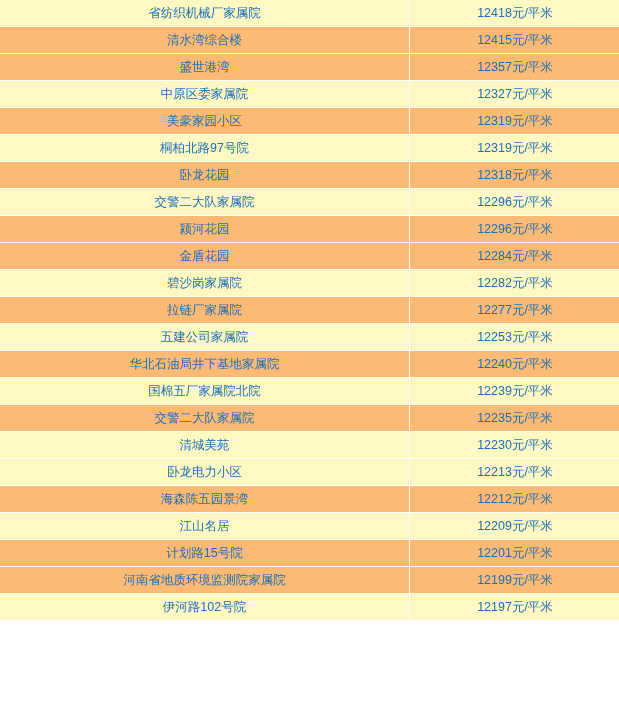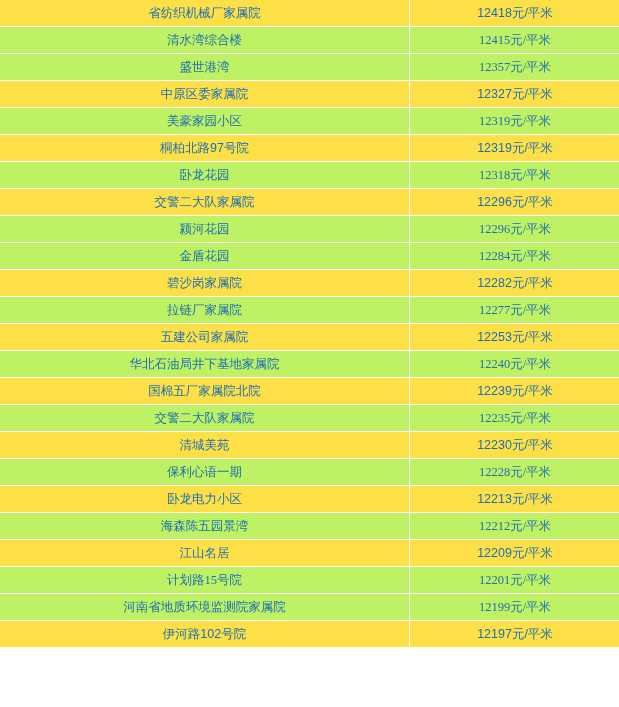--- a/index.html
+++ b/index.html
@@ -31,25 +31,24 @@
     overflow: hidden;
   }
   td.col-name {
     width: 409px;
     border-right: 1px solid #ffffff;
   }
   td.col-price {
     width: 210px;
   }
   tr.row-even td {
-    background: #fde047;
+    background: #fef9c3;
   }
   tr.row-odd td {
-    background: #bef264;
-    font-family: Liberation Serif, serif;
+    background: #fdba74;
   }
 </style>
 </head>
 <body>
 
 <table class="price-table">
   <tbody>
       <tr class="row-even">
         <td class="col-name">省纺织机械厂家属院</td>
         <td class="col-price">12418元/平米</td>
@@ -111,24 +110,20 @@
         <td class="col-price">12239元/平米</td>
       </tr>
       <tr class="row-odd">
         <td class="col-name">交警二大队家属院</td>
         <td class="col-price">12235元/平米</td>
       </tr>
       <tr class="row-even">
         <td class="col-name">清城美苑</td>
         <td class="col-price">12230元/平米</td>
       </tr>
-      <tr class="row-odd">
-        <td class="col-name">保利心语一期</td>
-        <td class="col-price">12228元/平米</td>
-      </tr>
       <tr class="row-even">
         <td class="col-name">卧龙电力小区</td>
         <td class="col-price">12213元/平米</td>
       </tr>
       <tr class="row-odd">
         <td class="col-name">海森陈五园景湾</td>
         <td class="col-price">12212元/平米</td>
       </tr>
       <tr class="row-even">
         <td class="col-name">江山名居</td>

